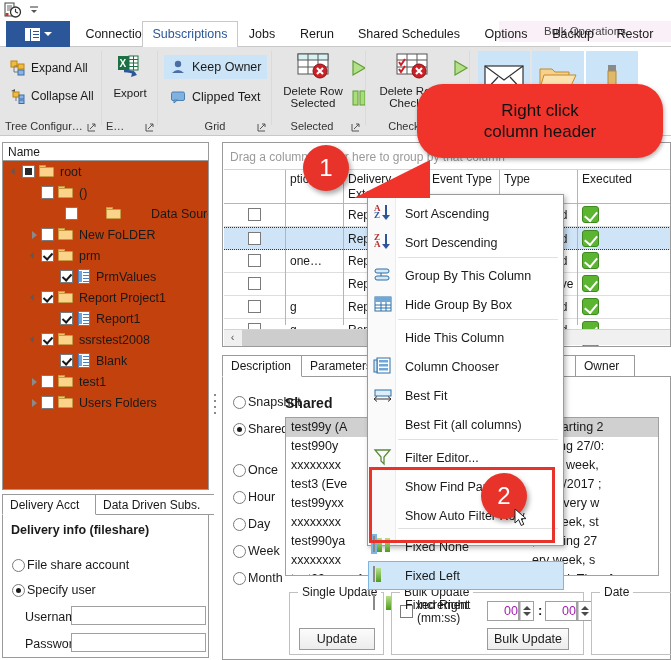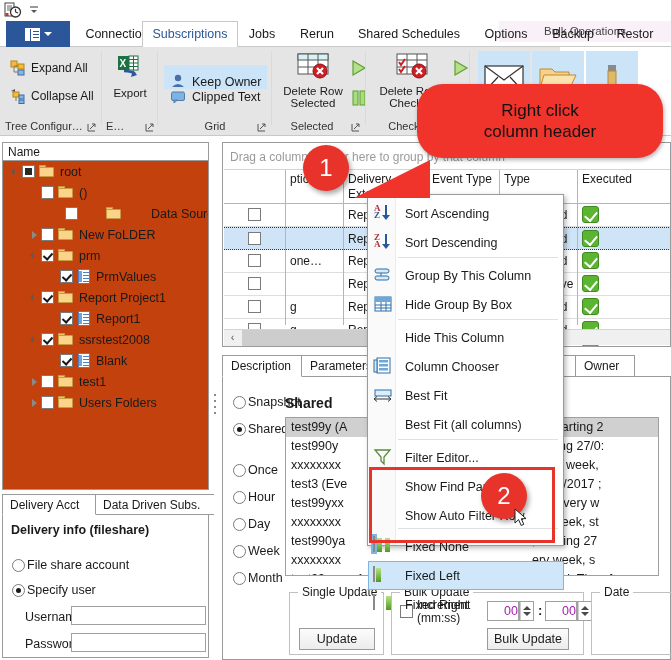--- a/index.html
+++ b/index.html
@@ -284,21 +284,21 @@
       <div class="gdiag" style="right:4px;">
         <svg width="9" height="9" viewBox="0 0 9 9">
             <path d="M1 1 L1 8 L8 8" fill="none" stroke="#555"></path>
             <path d="M8 1 L3 6 M8 1 L8 4 M8 1 L5 1" stroke="#555" fill="none"></path>
           </svg>
       </div>
       <div class="sep"></div>
     </div>
 
     <div class="rgroup" style="left:158px; width:114px;">
-      <div class="chk-item on" style="left:6px; top:18px;align-items:flex-end;">
+      <div class="chk-item on" style="left:6px; top:8px;">
         <svg width="16" height="16" viewBox="0 0 16 16">
           <circle cx="8" cy="5" r="3.2" fill="#4a6fa5"></circle>
           <path d="M2 14 Q8 8 14 14 Z" fill="#4a6fa5"></path>
         </svg>
         <span>Keep Owner</span>
       </div>
       <div class="chk-item" style="left:6px; top:38px;">
         <svg width="16" height="16" viewBox="0 0 16 16">
           <rect x="1.5" y="3" width="13" height="8.5" rx="1.5" fill="#7fb2e0" stroke="#4a7fb0"></rect>
           <path d="M4 11 L4 14 L7.5 11 Z" fill="#7fb2e0" stroke="#4a7fb0"></path>

